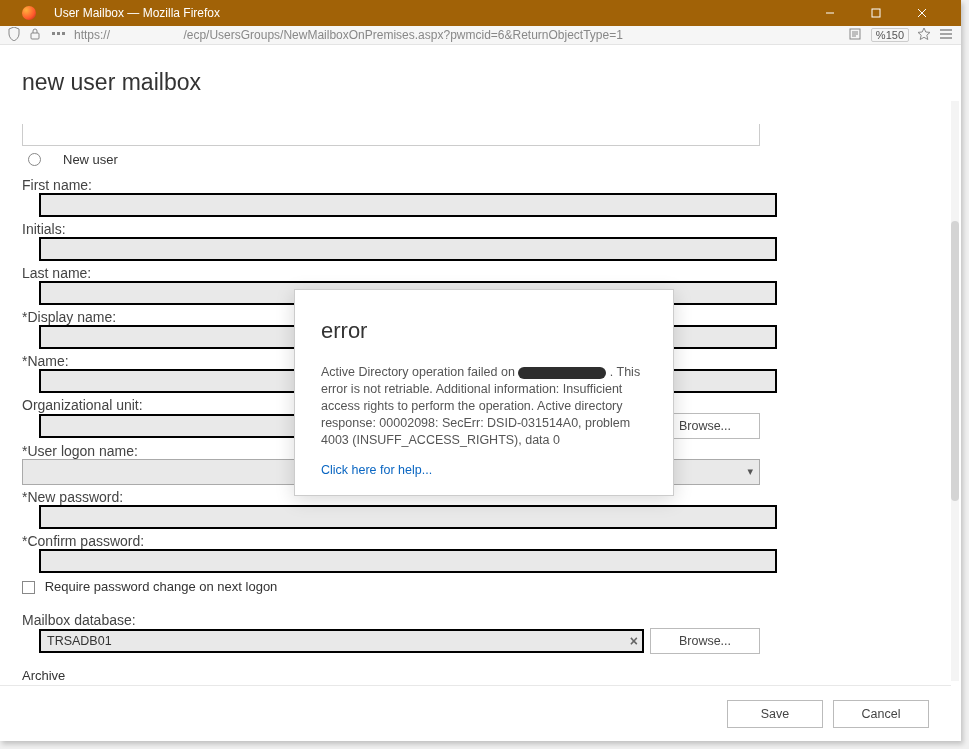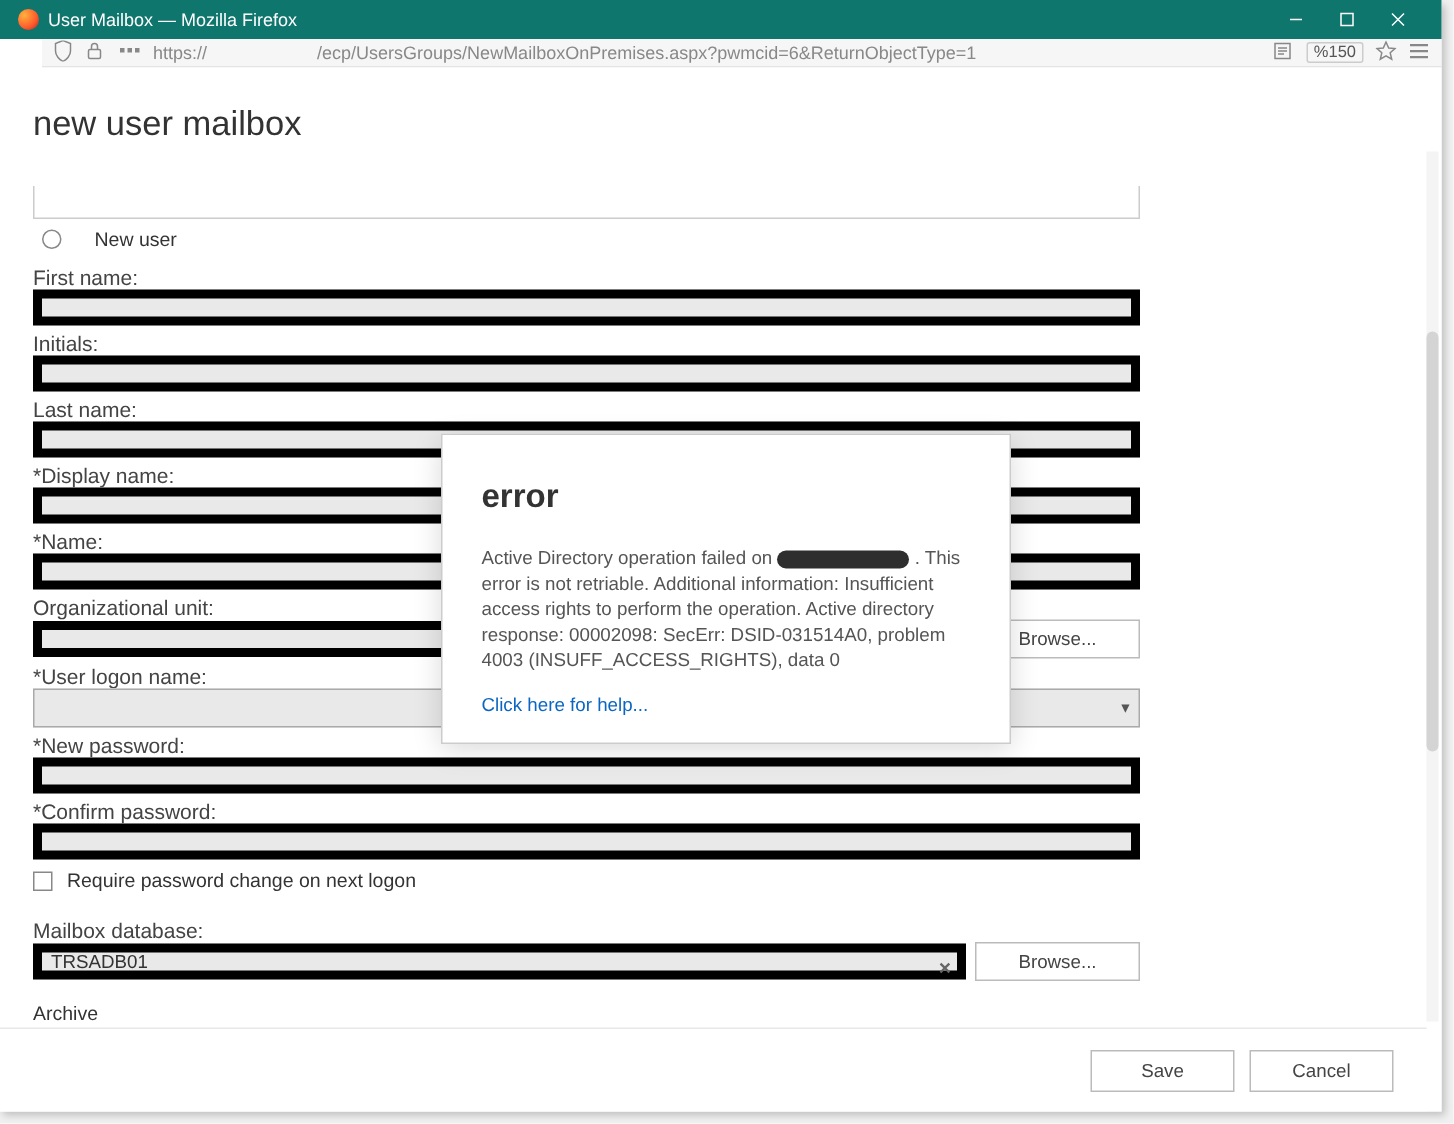--- a/index.html
+++ b/index.html
@@ -16,27 +16,28 @@
   }
   .window {
     position: absolute;
     top: 0; left: 0; right: 8px; bottom: 8px;
     background: #fff;
     display: flex;
     flex-direction: column;
     box-shadow: 2px 3px 5px rgba(0,0,0,0.2);
   }
   .titlebar {
-    background: #0f766e;
+    background: #a16207;
     color: #fff;
     height: 26px;
     display: flex;
     align-items: center;
-    padding: 0 12px;
+    padding: 0 22px;
     font-size: 12px;
+    gap: 12px;
   }
   .titlebar .ff {
     width: 14px; height: 14px;
     border-radius: 50%;
     background: radial-gradient(circle at 30% 30%, #ffb13d, #ff5a2c 60%, #a22 100%);
     margin-right: 6px;
   }
   .titlebar .spacer { flex: 1; }
   .winbtn {
     width: 34px; height: 26px;
@@ -46,21 +47,20 @@
   .addrbar {
     height: 19px;
     background: #f6f6f6;
     border-bottom: 1px solid #e4e4e4;
     display: flex;
     align-items: center;
     padding: 0 8px;
     font-size: 12px;
     color: #777;
     gap: 8px;
-    margin-left: 28px;
   }
   .addrbar .icon { width: 14px; color:#888;}
   .addrbar .url { flex: 1; white-space: nowrap; overflow:hidden;}
   .addrbar .proto { color:#888;}
   .addrbar .path { color:#888; margin-left: 70px;}
   .zoom {
     border: 1px solid #ccc;
     padding: 0 4px;
     border-radius: 2px;
     font-size: 11px;
@@ -81,25 +81,26 @@
   .page h1 {
     font-weight: 300;
     font-size: 23px;
     margin: 6px 0 28px 0;
     color: #333;
   }
   .label { color:#444; font-size:14px; margin-top:4px; }
   .tinput, .roinput {
     width: 100%;
     height: 24px;
-    border: 6px solid #000000;
+    border: 2px solid #000000;
     background: #e9e9e9;
     padding: 0 6px;
     font-size: 12.5px;
     color:#333;
+    margin-left:17px;
   }
   .roinput { background:#e9e9e9; display:flex; align-items:center; position:relative;}
   .roinput .clear {
     position:absolute; right:4px; top:2px; color:#666; font-size:14px; font-weight:bold;
   }
   .truncbox {
     height: 22px;
     border: 1px solid #ccc;
     border-top: none;
     background:#fff;
@@ -152,21 +153,21 @@
   .modal {
     position:absolute;
     width:380px;
     top:244px; left:294px;
     background:#fff;
     border:1px solid #ccc;
     box-shadow: 0 4px 18px rgba(0,0,0,0.15);
     padding: 28px 26px 18px 26px;
   }
   .modal h2 {
-    font-weight:700; font-size:22px; margin:0 0 20px 0; color:#333;
+    font-weight:400; font-size:22px; margin:0 0 20px 0; color:#333;
   }
   .modal p { font-size:12.5px; color:#555; line-height:1.35; margin:0 0 14px 0;}
   .modal .redact {
     display:inline-block; width:88px; height:12px; background:#2e2e2e; border-radius:6px; vertical-align:middle;
   }
   .modal a { color:#0a66c2; font-size:12.5px; text-decoration:none;}
   .modal .ok {
     margin-top:54px;
     display:flex; justify-content:flex-end;
   }

